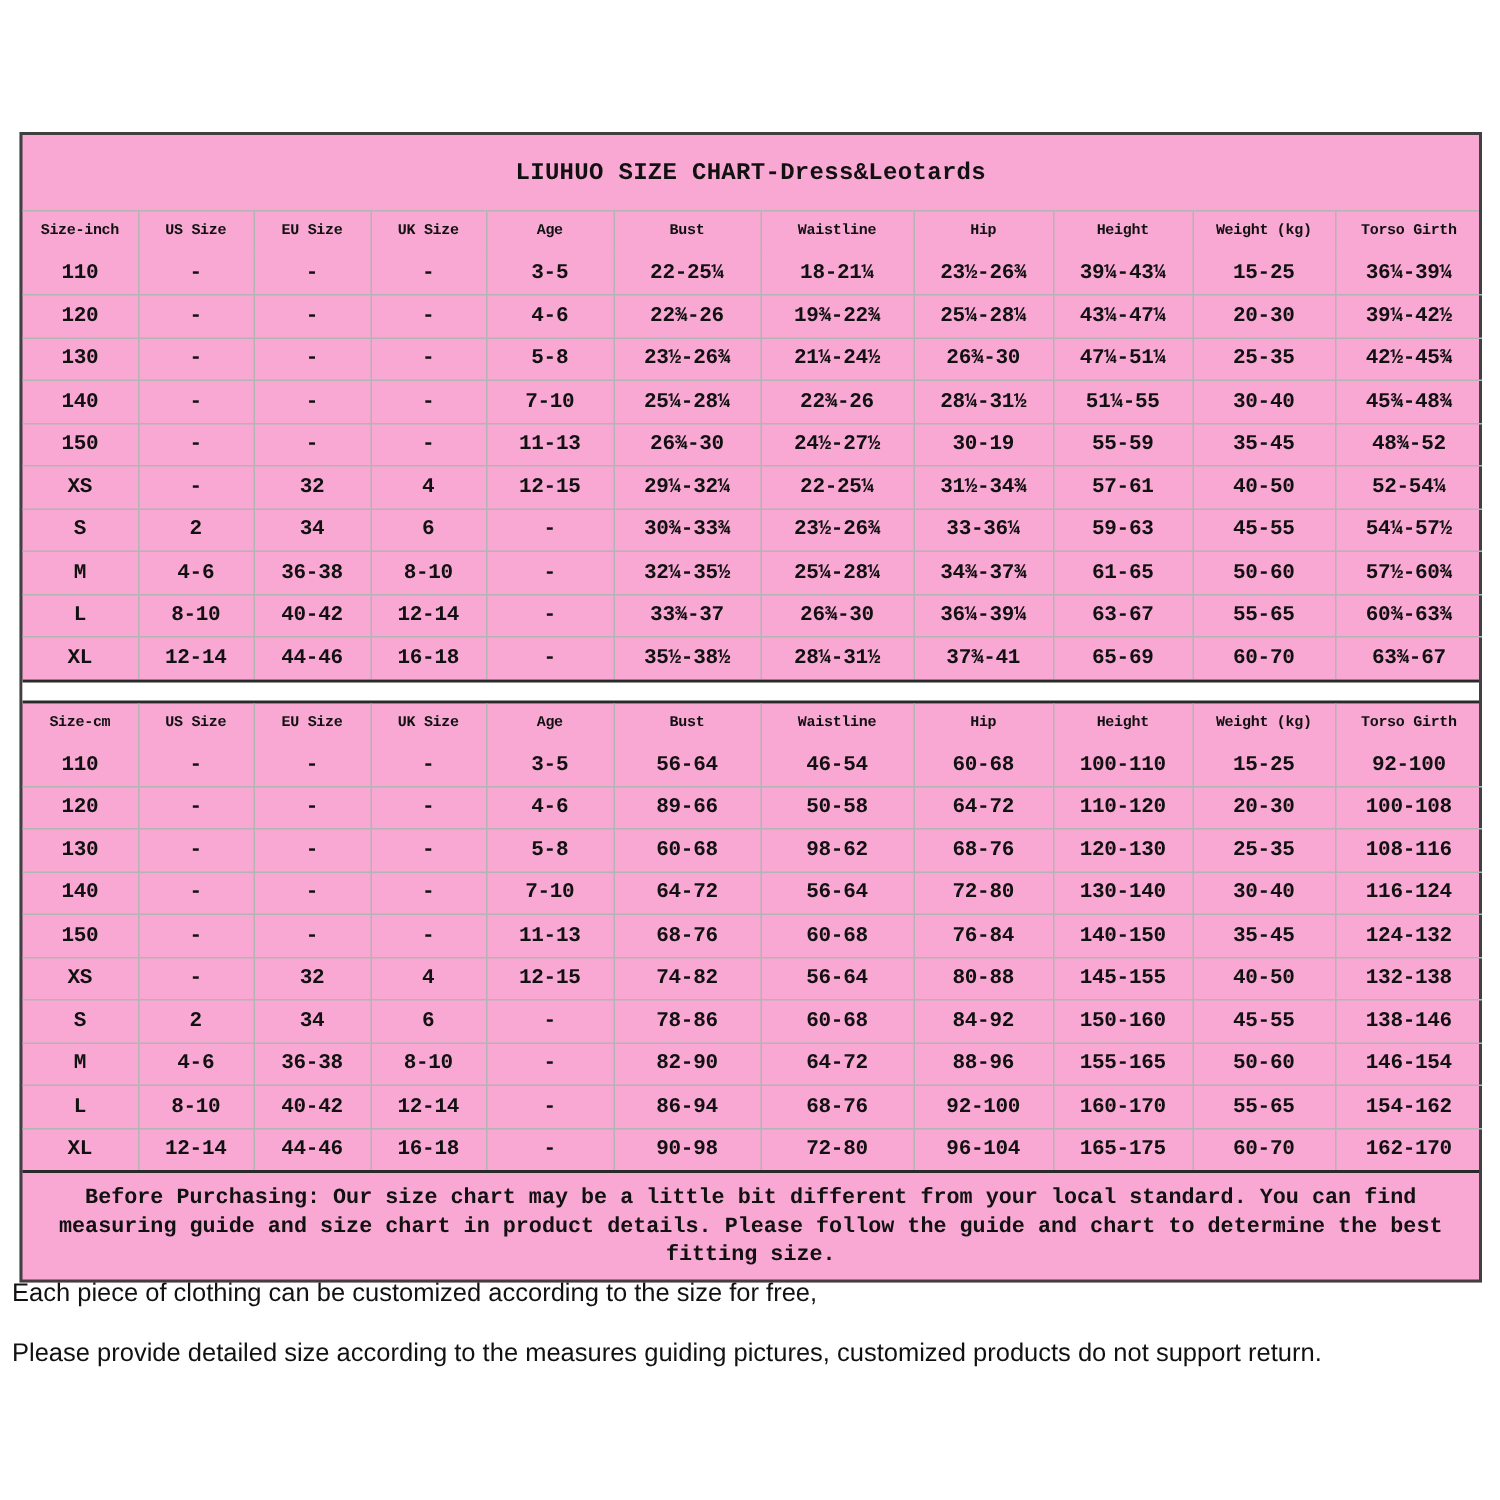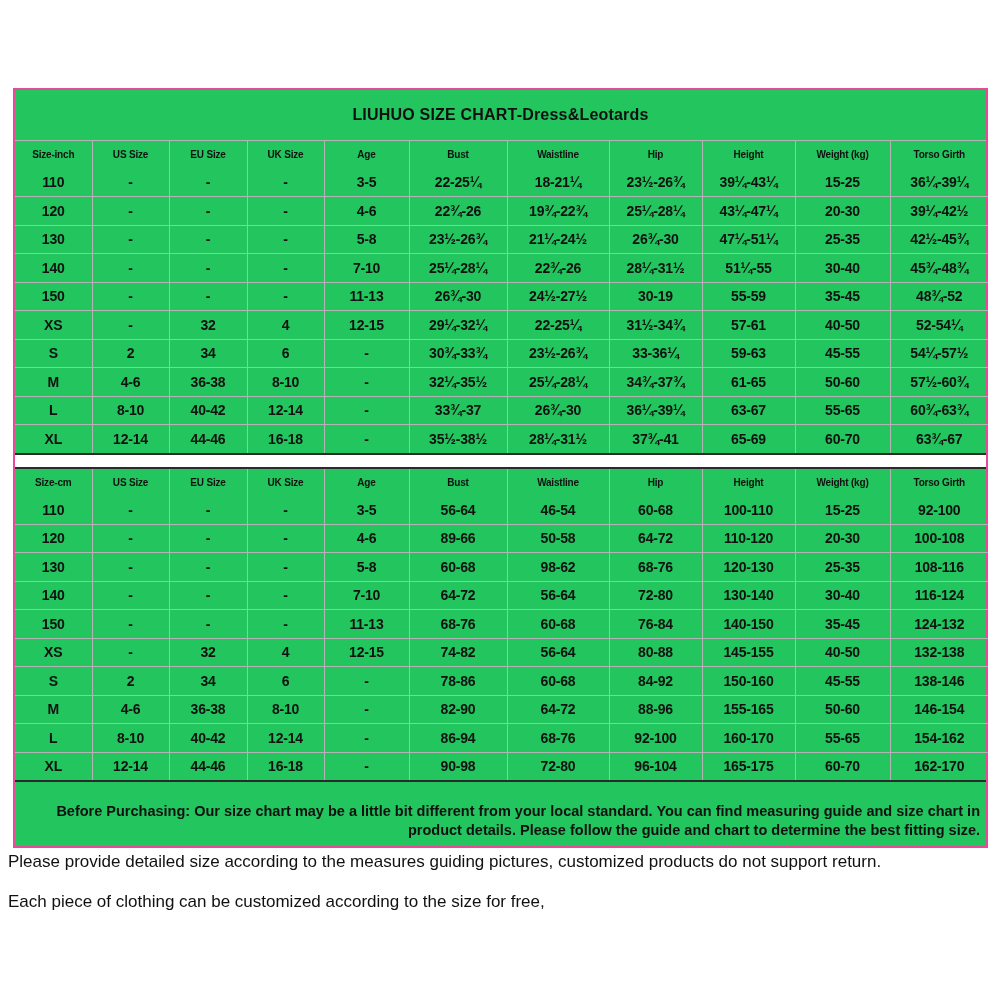--- a/index.html
+++ b/index.html
@@ -1,30 +1,30 @@
 <!DOCTYPE html>
 <html><head>
 <meta charset="utf-8">
 <style>
   html,body{margin:0;padding:0;background:#ffffff;width:1000px;height:1000px;
     font-family:"Liberation Sans","DejaVu Sans",sans-serif;color:#111;}
-  .chart-box{position:absolute;left:13px;top:88px;width:971px;border:2px solid #ec4899;background:#22c55e;}
+  .chart-box{position:absolute;left:13px;top:88px;width:971px;border:2px solid #404040;background:#f9a8d4;font-family:Liberation Mono, monospace;}
   .chart-title{height:50px;line-height:50px;text-align:center;font-size:16px;font-weight:bold;
     letter-spacing:0.2px;border-bottom:1px solid #b4b4b4;}
   table.size-table{width:100%;border-collapse:collapse;table-layout:fixed;}
   table.size-table th, table.size-table td{
     border:1px solid #b4b4b4;height:27.5px;text-align:center;vertical-align:middle;
     padding:0;font-size:14px;font-weight:bold;letter-spacing:-0.2px;overflow:hidden;white-space:nowrap;}
   table.size-table th{font-size:10px;}
   table.size-table tr > *:first-child{border-left:none;}
   table.size-table tr > *:last-child{border-right:none;}
   table.size-table tr:first-child > *{border-top:none;}
   table.size-table tr:last-child > *{border-bottom:none;}
   .separator{height:12px;border-top:2px solid #2a2a2a;border-bottom:2px solid #2a2a2a;background:#fff;}
-  .purchase-note{border-top:2px solid #2a2a2a;padding:20px 6px 6px 6px;text-align:right;
+  .purchase-note{border-top:2px solid #2a2a2a;padding:8px 6px 6px 6px;text-align:center;
     font-size:14.5px;font-weight:bold;line-height:1.3;}
   .bottom-notes{position:absolute;left:8px;top:852px;width:984px;font-size:17px;line-height:1.2;}
   .bottom-notes p{margin:0 0 20px 0;}
   
   col.c0{width:77px}col.c1{width:77px}col.c2{width:78px}col.c3{width:77px}col.c4{width:85px}
   col.c5{width:98px}col.c6{width:102px}col.c7{width:93px}col.c8{width:93px}col.c9{width:95px}col.c10{width:98px}
 </style>
 </head>
 <body>
 
@@ -356,15 +356,15 @@
           <td>60-70</td>
           <td>162-170</td>
         </tr>
       </tbody>
     </table>
 
   <div class="purchase-note">Before Purchasing: Our size chart may be a little bit different from your local standard. You can find measuring guide and size chart in product details. Please follow the guide and chart to determine the best fitting size.</div>
 </div>
 
 <div class="bottom-notes">
+  <p>Each piece of clothing can be customized according to the size for free,</p>
   <p>Please provide detailed size according to the measures guiding pictures, customized products do not support return.</p>
-  <p>Each piece of clothing can be customized according to the size for free,</p>
 </div>
 
 </body></html>

